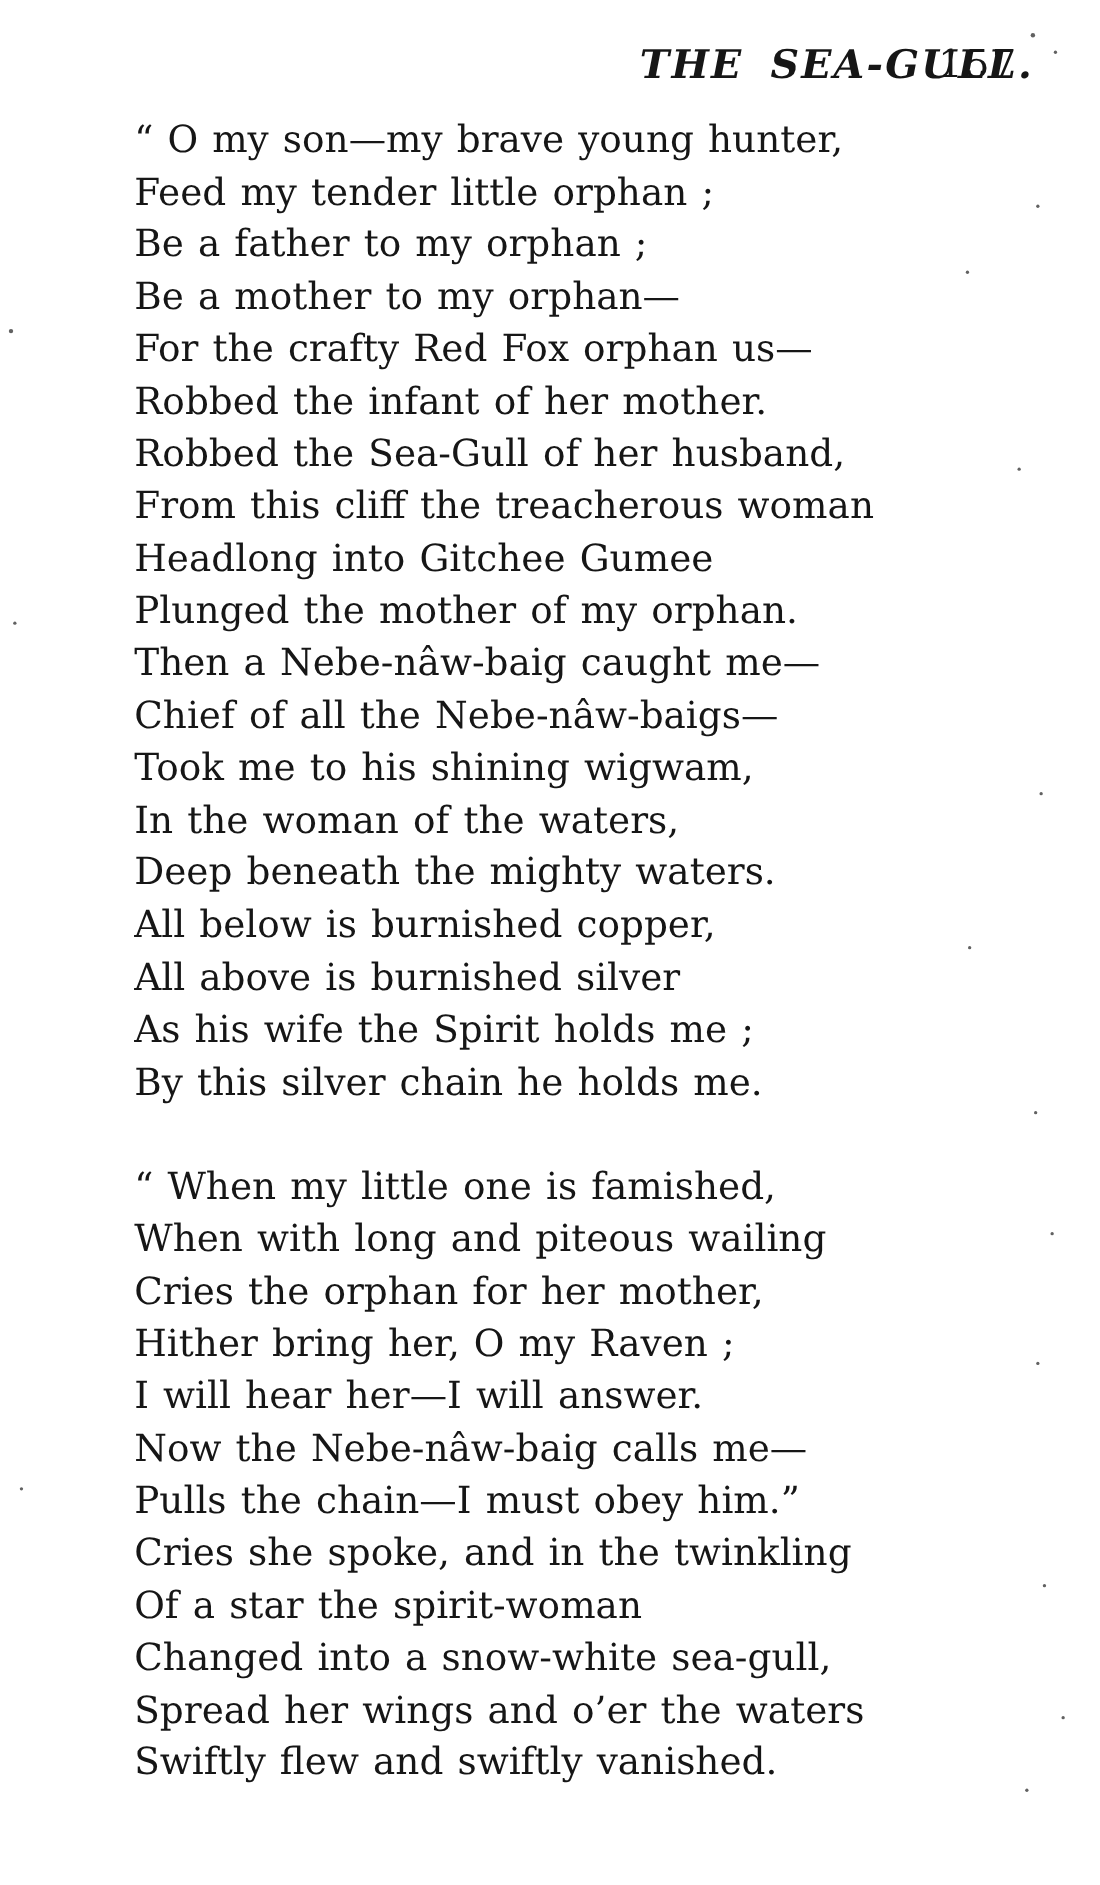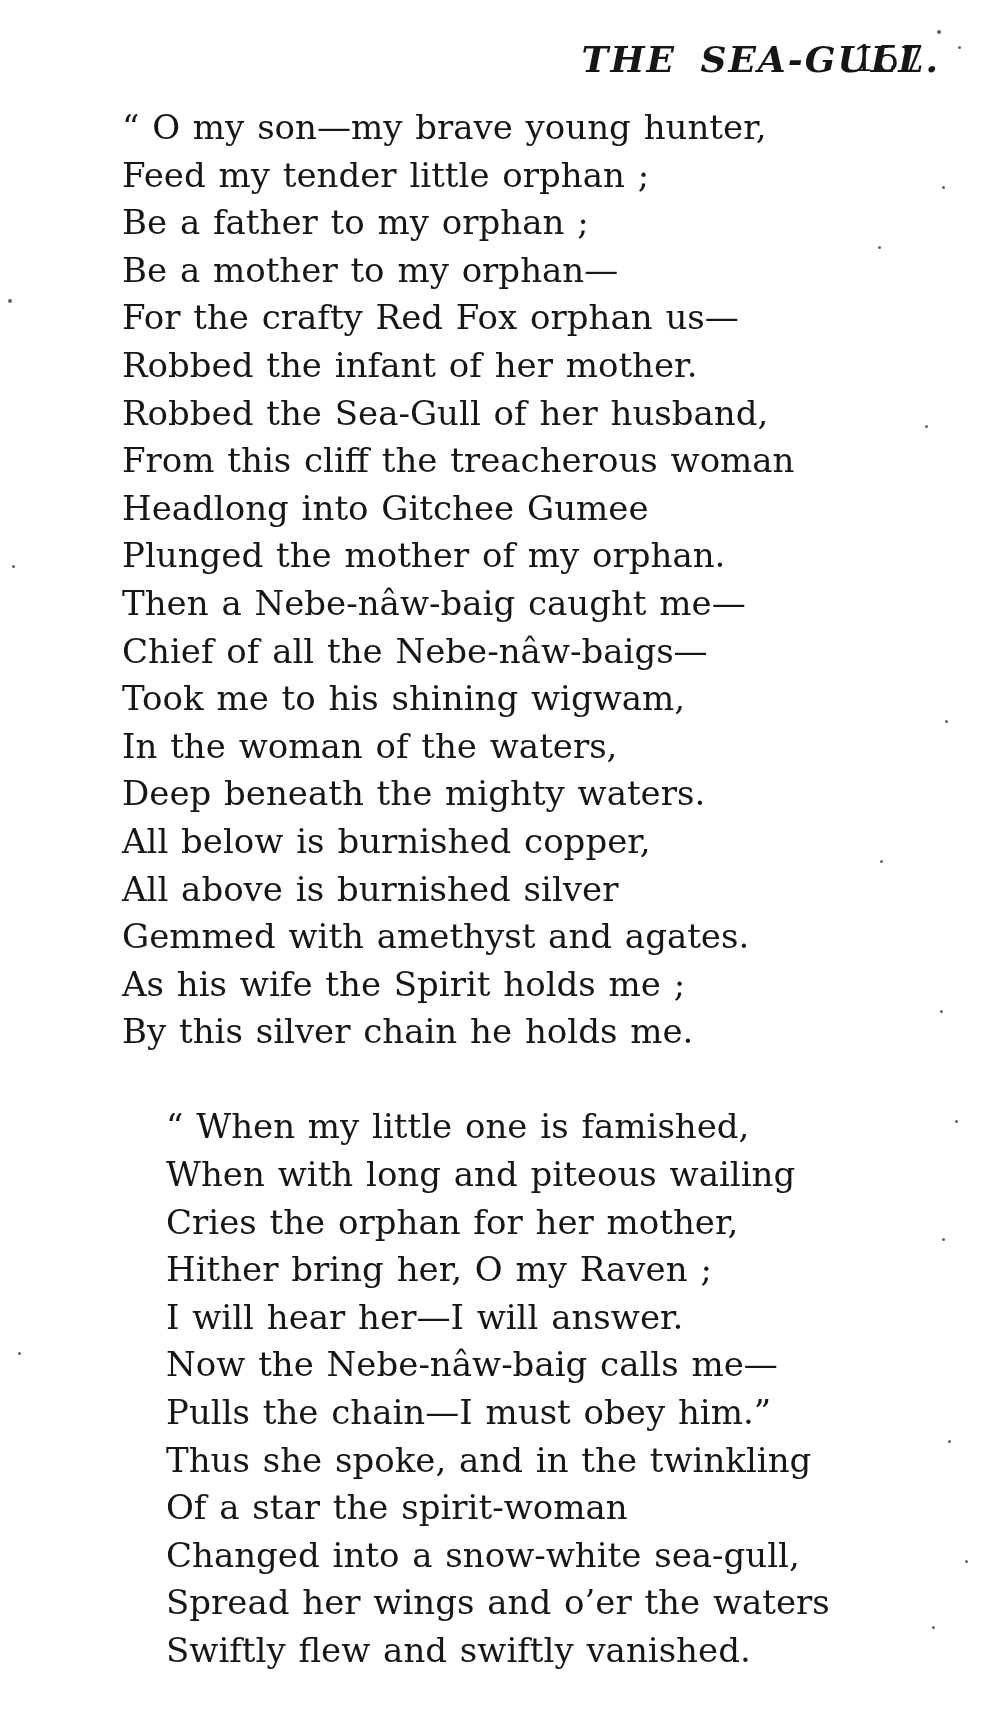--- a/index.html
+++ b/index.html
@@ -45,21 +45,21 @@
     font-weight: normal;
     letter-spacing: 2px;
   }
   .poem {
     position: absolute;
     top: 104px;
     left: 122px;
     right: 40px;
   }
   .stanza { margin: 0; }
-  .stanza + .stanza { margin-top: 47.6px; margin-left: 44px; }
+  .stanza + .stanza { margin-top: 47.6px; }
   .poem-line {
     font-size: 34px;
     line-height: 47.6px;
     word-spacing: 2px;
     white-space: nowrap;
   }
   .speck {
     position: absolute;
     background: #3a3a3a;
     border-radius: 50%;
@@ -88,33 +88,32 @@
         <div class="poem-line">From this cliff the treacherous woman</div>
         <div class="poem-line">Headlong into Gitchee Gumee</div>
         <div class="poem-line">Plunged the mother of my orphan.</div>
         <div class="poem-line">Then a Nebe-nâw-baig caught me—</div>
         <div class="poem-line">Chief of all the Nebe-nâw-baigs—</div>
         <div class="poem-line">Took me to his shining wigwam,</div>
         <div class="poem-line">In the woman of the waters,</div>
         <div class="poem-line">Deep beneath the mighty waters.</div>
         <div class="poem-line">All below is burnished copper,</div>
         <div class="poem-line">All above is burnished silver</div>
-        <div class="poem-line">Gemmed with amethyst and agates.</div>
         <div class="poem-line">As his wife the Spirit holds me ;</div>
         <div class="poem-line">By this silver chain he holds me.</div>
       </div>
     <div class="stanza">
         <div class="poem-line">“ When my little one is famished,</div>
         <div class="poem-line">When with long and piteous wailing</div>
         <div class="poem-line">Cries the orphan for her mother,</div>
         <div class="poem-line">Hither bring her, O my Raven ;</div>
         <div class="poem-line">I will hear her—I will answer.</div>
         <div class="poem-line">Now the Nebe-nâw-baig calls me—</div>
         <div class="poem-line">Pulls the chain—I must obey him.”</div>
-        <div class="poem-line">Thus she spoke, and in the twinkling</div>
+        <div class="poem-line">Cries she spoke, and in the twinkling</div>
         <div class="poem-line">Of a star the spirit-woman</div>
         <div class="poem-line">Changed into a snow-white sea-gull,</div>
         <div class="poem-line">Spread her wings and o’er the waters</div>
         <div class="poem-line">Swiftly flew and swiftly vanished.</div>
       </div>
   </div>
 
   <div id="specks">
       <div class="speck" style="left: 937px; top: 30px; width: 4px; height: 4px;"></div>
       <div class="speck" style="left: 958px; top: 46px; width: 3px; height: 3px;"></div>

